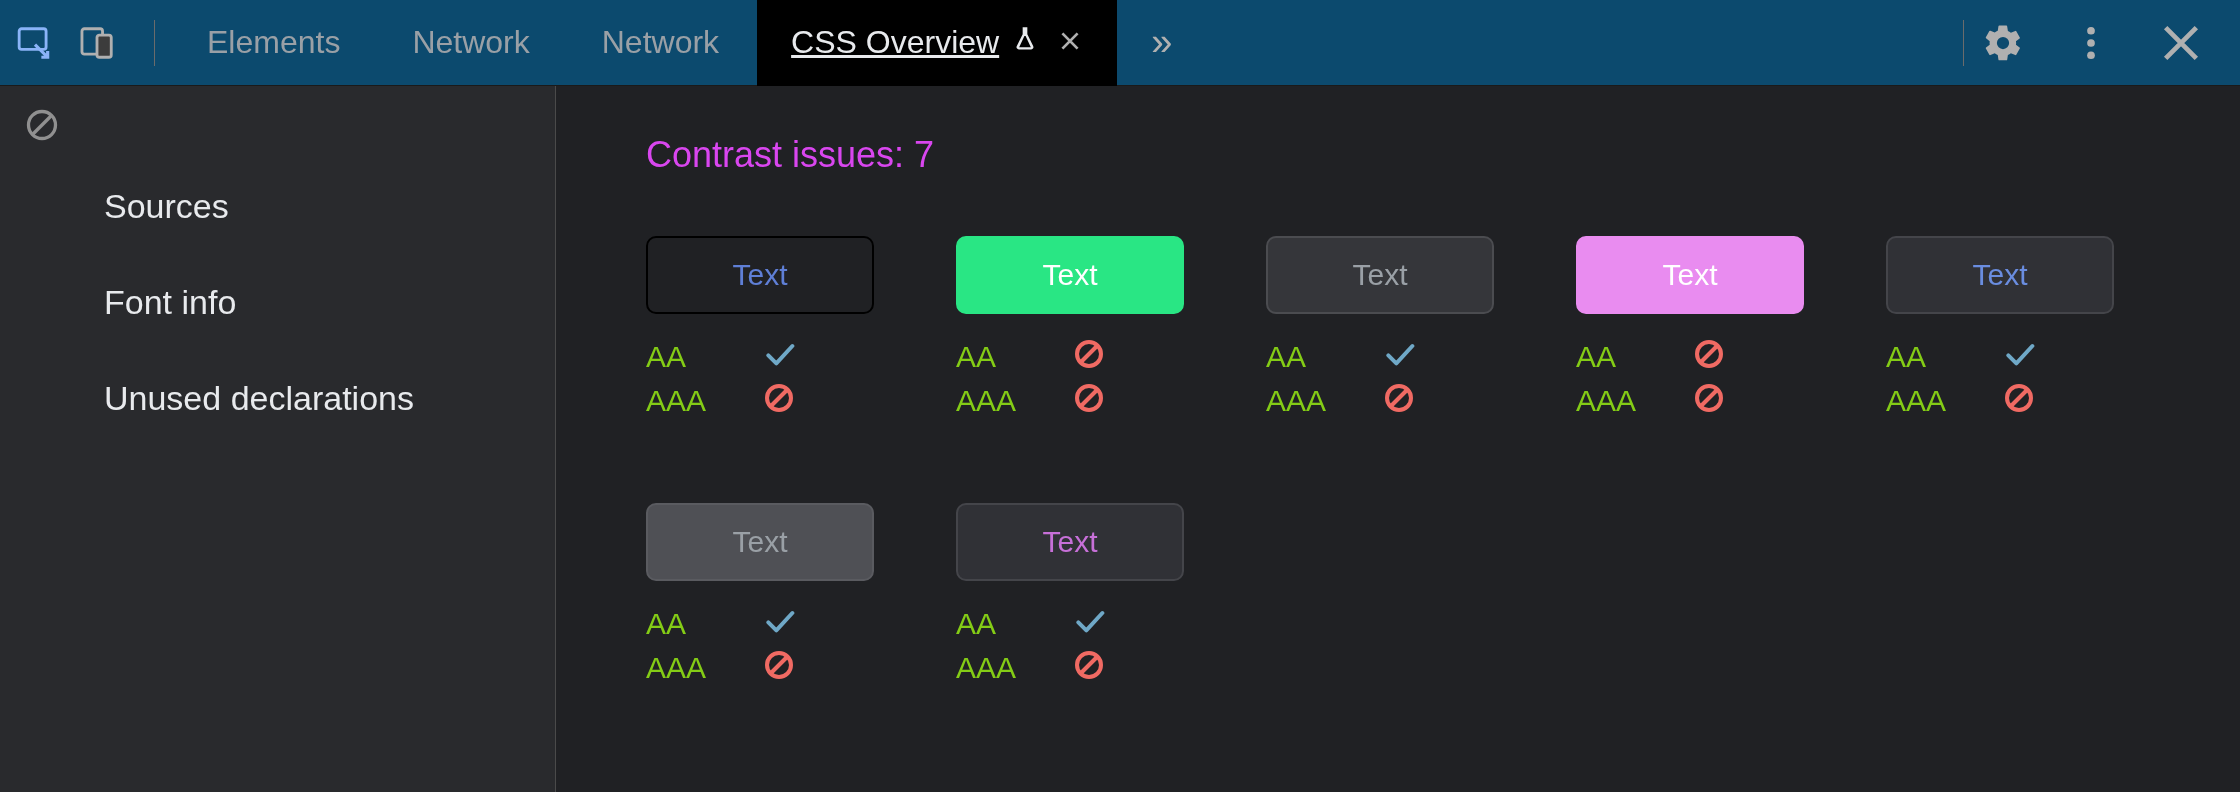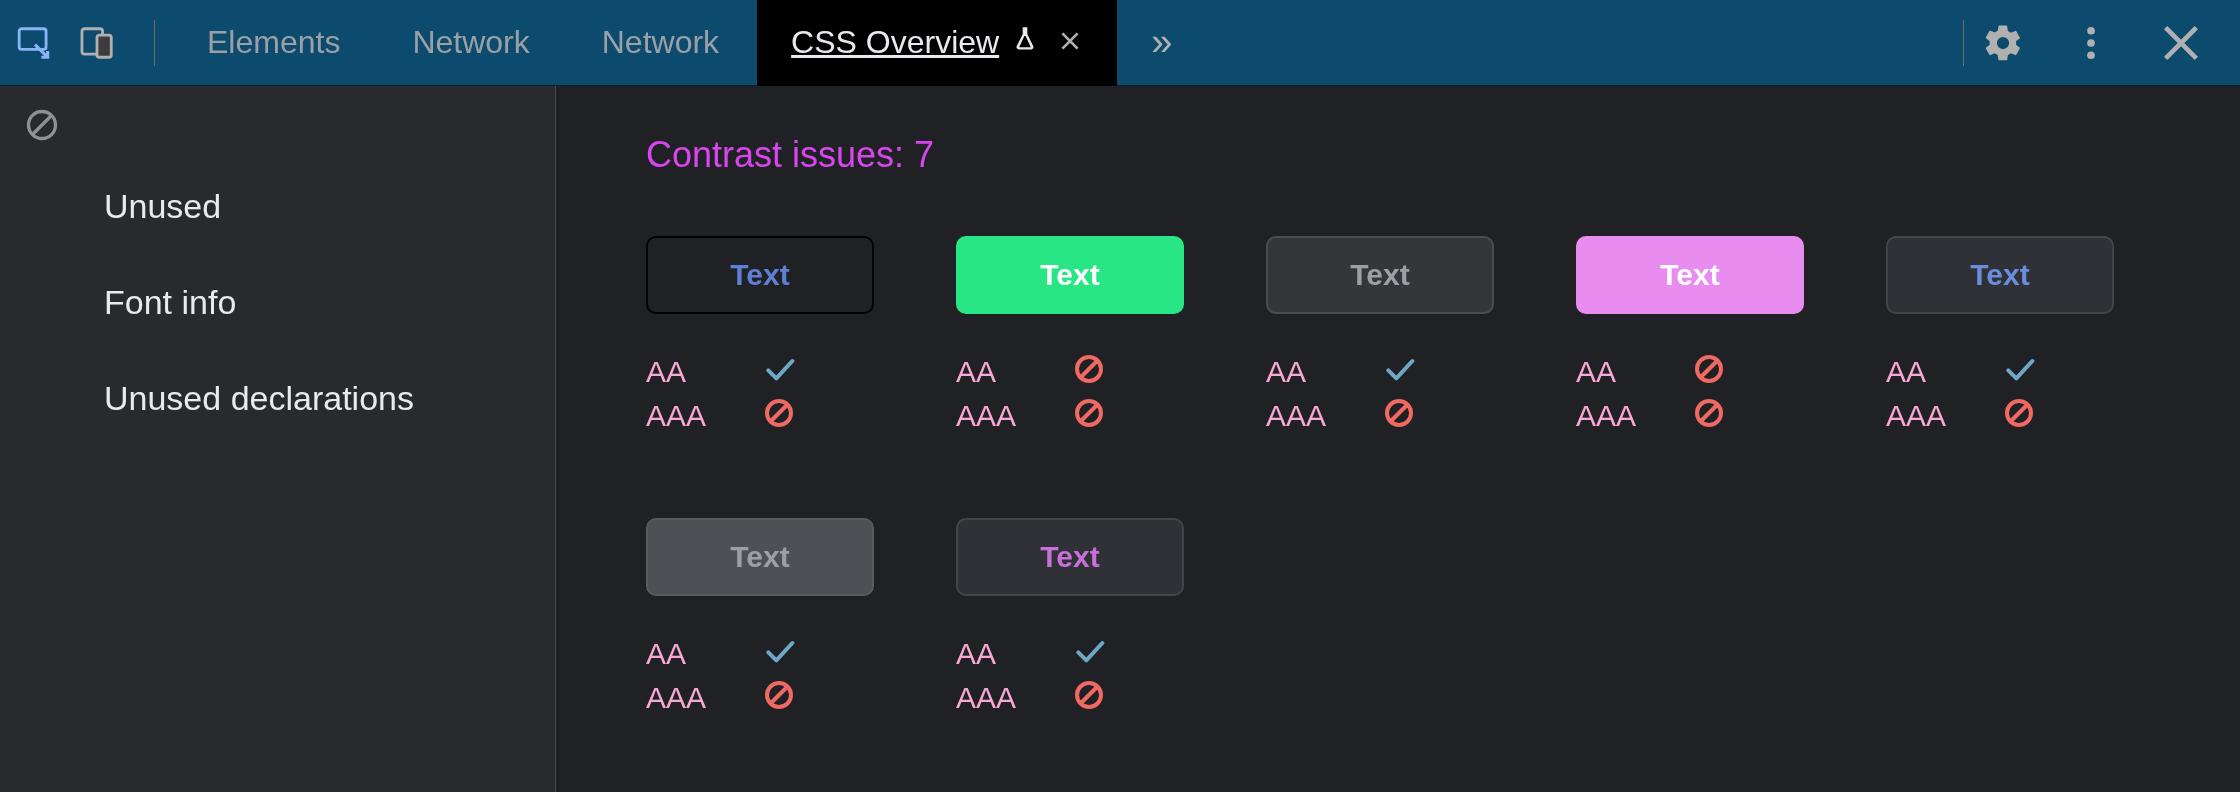--- a/index.html
+++ b/index.html
@@ -90,29 +90,29 @@
   .swatch-grid {
     display:flex; flex-wrap:wrap;
     gap: 80px 80px;
     max-width: 1500px;
   }
   .swatch-col { width: 230px; }
   .swatch {
     width: 228px; height: 78px;
     border-radius: 10px;
     display:flex; align-items:center; justify-content:center;
-    font-size: 30px; font-weight:700;
+    font-size: 30px; font-weight:400;
     border: 2px solid rgba(0,0,0,0);
-    margin-bottom: 36px;
+    margin-bottom: 21px;
     cursor:pointer;
   }
   .rating-row {
     display:flex; align-items:center;
     gap: 37px;
-    font-size: 30px; color:#f9a8d4;
+    font-size: 30px; color:#84cc16;
     height: 44px;
   }
   .rating-label { width:80px; }
   .status-icon { width:32px; height:32px; }
 </style>
 </head>
 <body>
 
 <div class="tabbar">
   <div class="tabbar-left">
@@ -185,21 +185,21 @@
     <div class="clear-row">
       <span class="icon-btn">
         <svg width="36" height="36" viewBox="0 0 24 24" fill="none" stroke="#909090" stroke-width="2.2">
           <circle cx="12" cy="12" r="9"></circle>
             <path d="M6 18 L18 6"></path>
         </svg>
       </span>
     </div>
     <div id="side-items">
         <div class="side-item">
-          <span>Unused</span>
+          <span>Sources</span>
         </div>
         <div class="side-item">
           <span>Font info</span>
         </div>
         <div class="side-item">
           <span>Unused declarations</span>
         </div>
       </div>
   </div>
 

